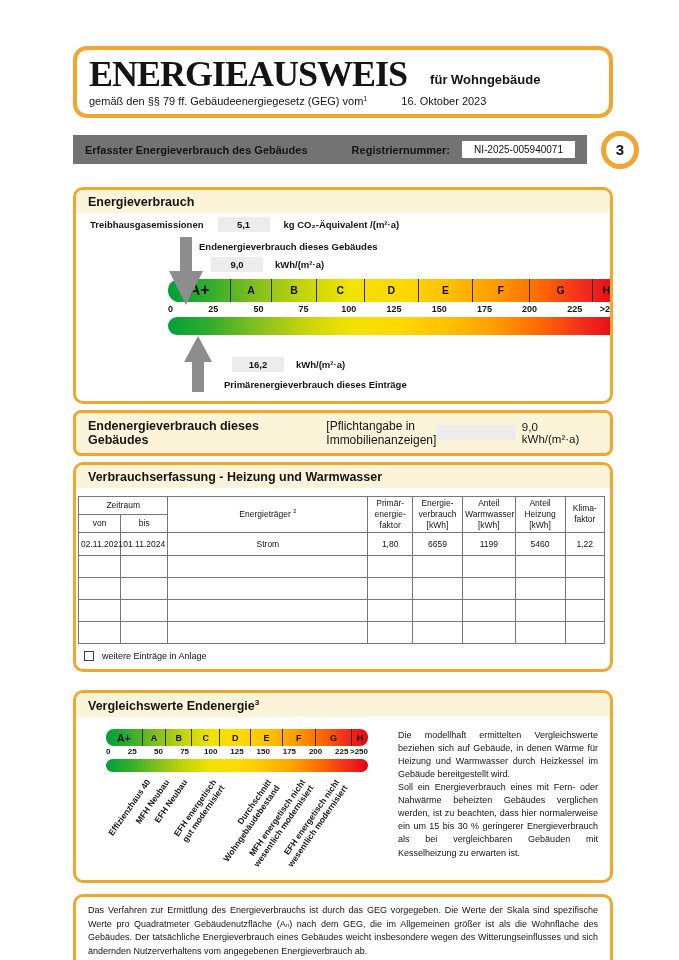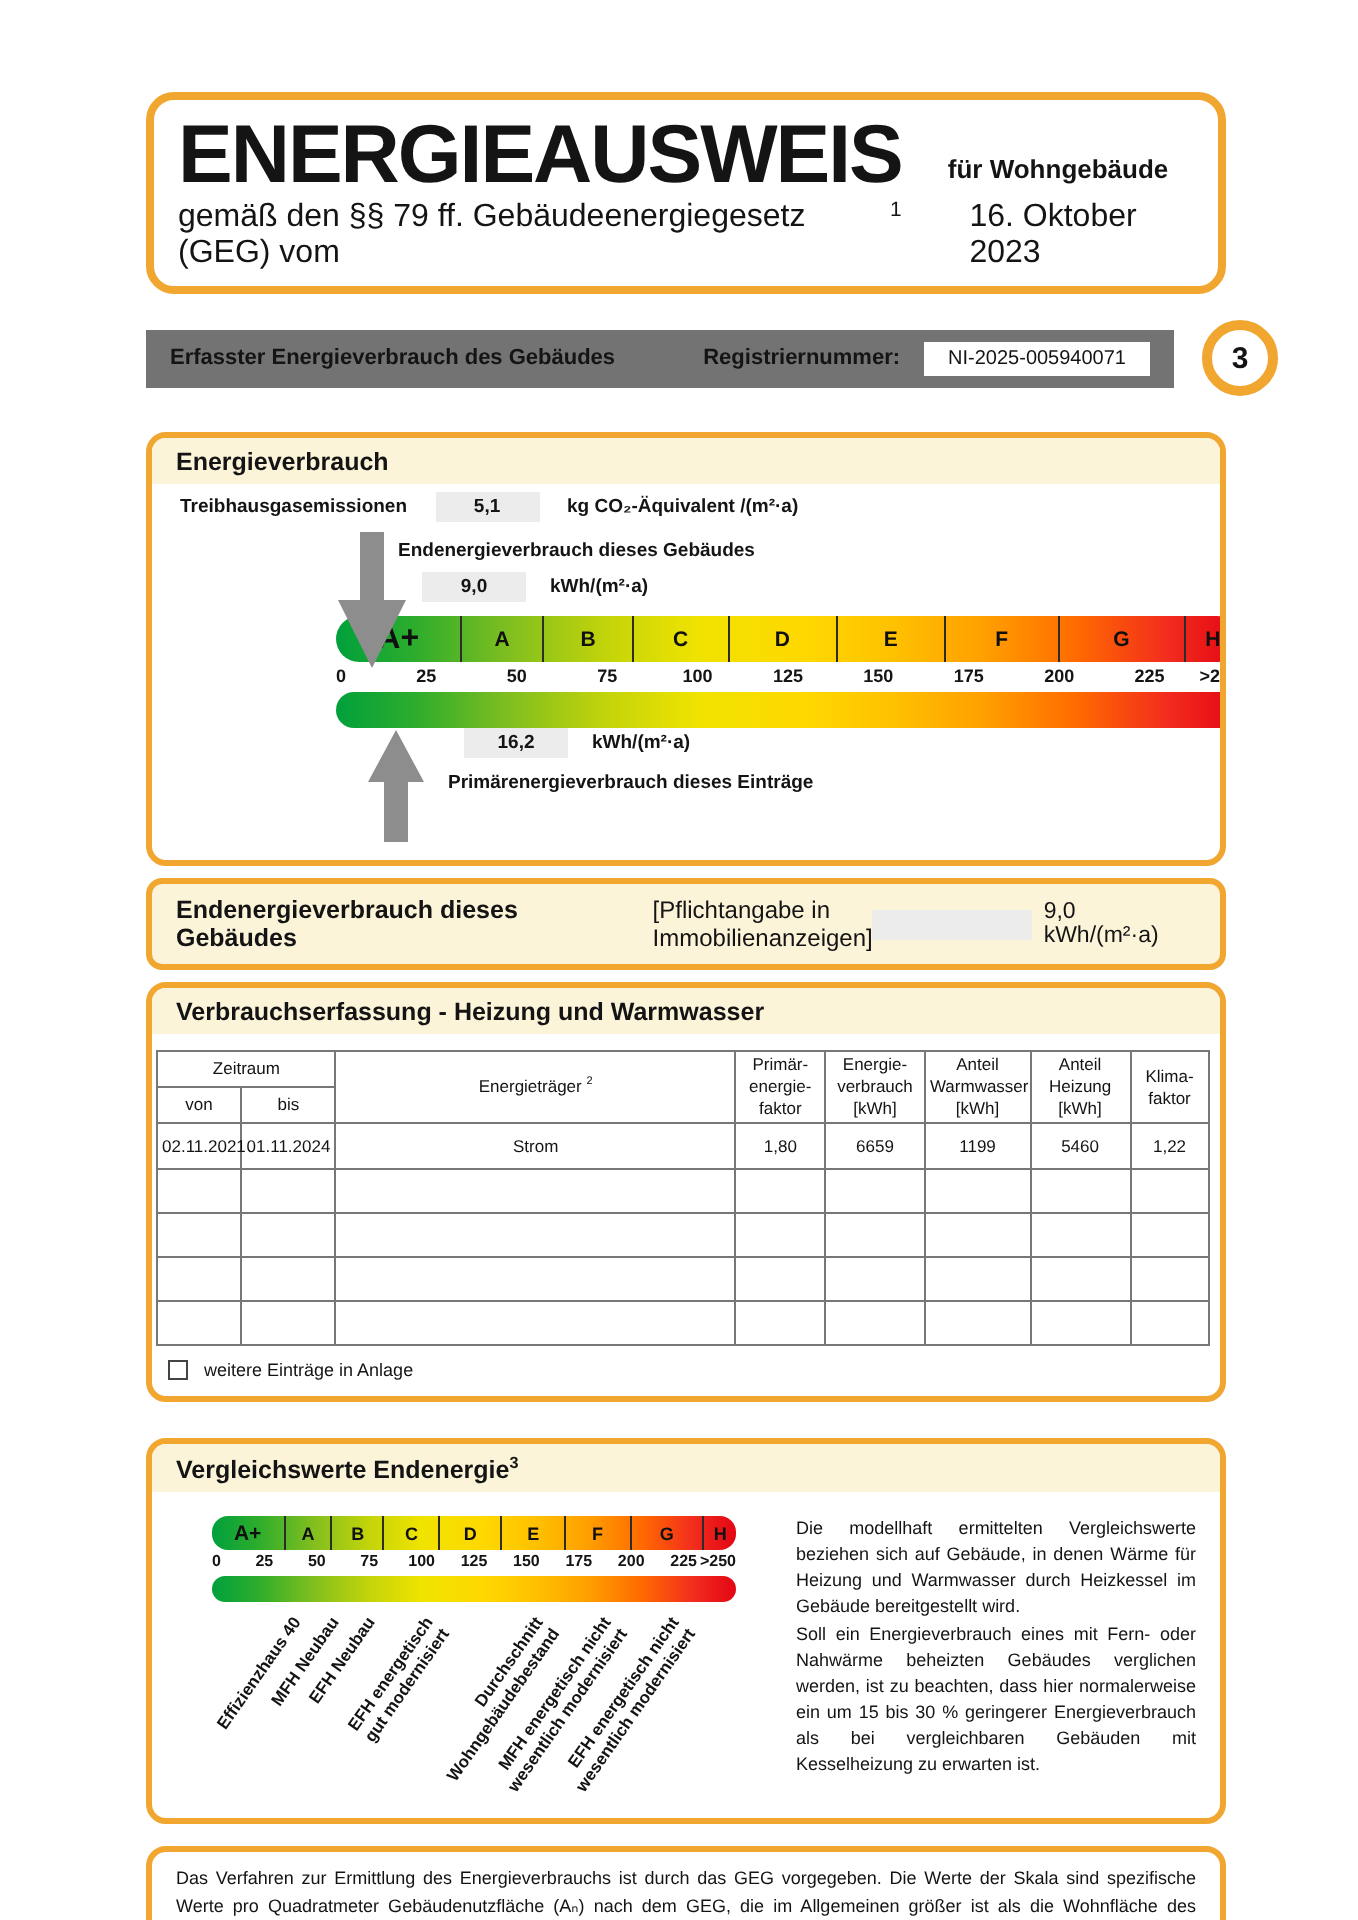--- a/index.html
+++ b/index.html
@@ -8,23 +8,23 @@
     font-family:"Liberation Sans","DejaVu Sans",sans-serif;color:#141414;
     box-sizing:border-box;padding:46px 66px 0 73px;overflow:hidden;
   }
   .b{font-weight:bold;}
   .pre{white-space:pre-line;}
   sup{font-size:65%;}
 
   
   .title-box{border:4px solid #F0A62F;border-radius:14px;padding:6px 14px 7px 12px;}
   .title-row{display:flex;align-items:flex-end;}
-  .main-title{font-size:41px;font-weight:bold;letter-spacing:-1px;line-height:1.05;}
+  .main-title{font-size:36px;font-weight:bold;letter-spacing:-1px;line-height:1.05;font-family:Liberation Serif, serif;}
   .title-sub{font-size:13px;font-weight:bold;margin-left:23px;margin-bottom:7px;}
-  .law-row{font-size:16px;margin-top:1px;display:flex;align-items:flex-start;}
+  .law-row{font-size:11px;margin-top:1px;display:flex;align-items:flex-start;}
   .law-date{margin-left:34px;}
 
   
   .topbar-row{margin-top:13px;display:flex;align-items:center;}
   .topbar{flex:1;background:#737373;padding:6px 12px;display:flex;align-items:center;}
   .tb-title{font-weight:bold;font-size:11px;flex:1;}
   .tb-reg-label{font-weight:bold;font-size:11px;}
   .tb-reg-value{background:#ffffff;font-size:10px;padding:3px 12px;margin-left:12px;}
   .page-badge{width:28px;height:28px;border:5px solid #F0A62F;border-radius:50%;
     background:#fff;display:flex;align-items:center;justify-content:center;
@@ -53,21 +53,21 @@
   .seg{display:flex;align-items:center;justify-content:center;font-weight:bold;font-size:10.5px;color:#101010;border-right:1px solid #2c2c2c;box-sizing:border-box;}
   .seg:last-child{border-right:none;}
   .seg-aplus{font-size:16px;}
   .ticks{position:relative;height:15px;}
   .ticks span{position:absolute;top:2px;font-size:9px;font-weight:bold;transform:translateX(-50%);}
   .ticks span.t-first{transform:none;}
   .ticks span.t-last{transform:translateX(-100%);}
   .bar2{height:18px;border-radius:9px;}
   .prim-block{position:relative;padding-left:56px;min-height:56px;}
   .arrow-up{position:absolute;left:15px;top:1px;}
-  .prim-val-row{display:flex;align-items:center;font-size:9.5px;padding-top:0;margin-left:8px;}
+  .prim-val-row{display:flex;align-items:center;font-size:9.5px;padding-top:22px;margin-left:8px;}
   .prim-val-row .valbox{margin-right:12px;}
   .prim-label{font-size:9.5px;font-weight:bold;margin-top:7px;}
 
   
   .pflicht{margin-top:6px;border:3px solid #F0A62F;border-radius:8px;background:#FCF4D9;
     padding:6px 12px;display:flex;align-items:center;}
   .pflicht-title{font-weight:bold;font-size:12.5px;}
   .pflicht-note{font-size:12px;margin-left:5px;flex:1;}
   .pflicht-field{width:80px;height:15px;background:#ececec;margin-right:6px;}
   .pflicht-value{font-size:11.5px;}

